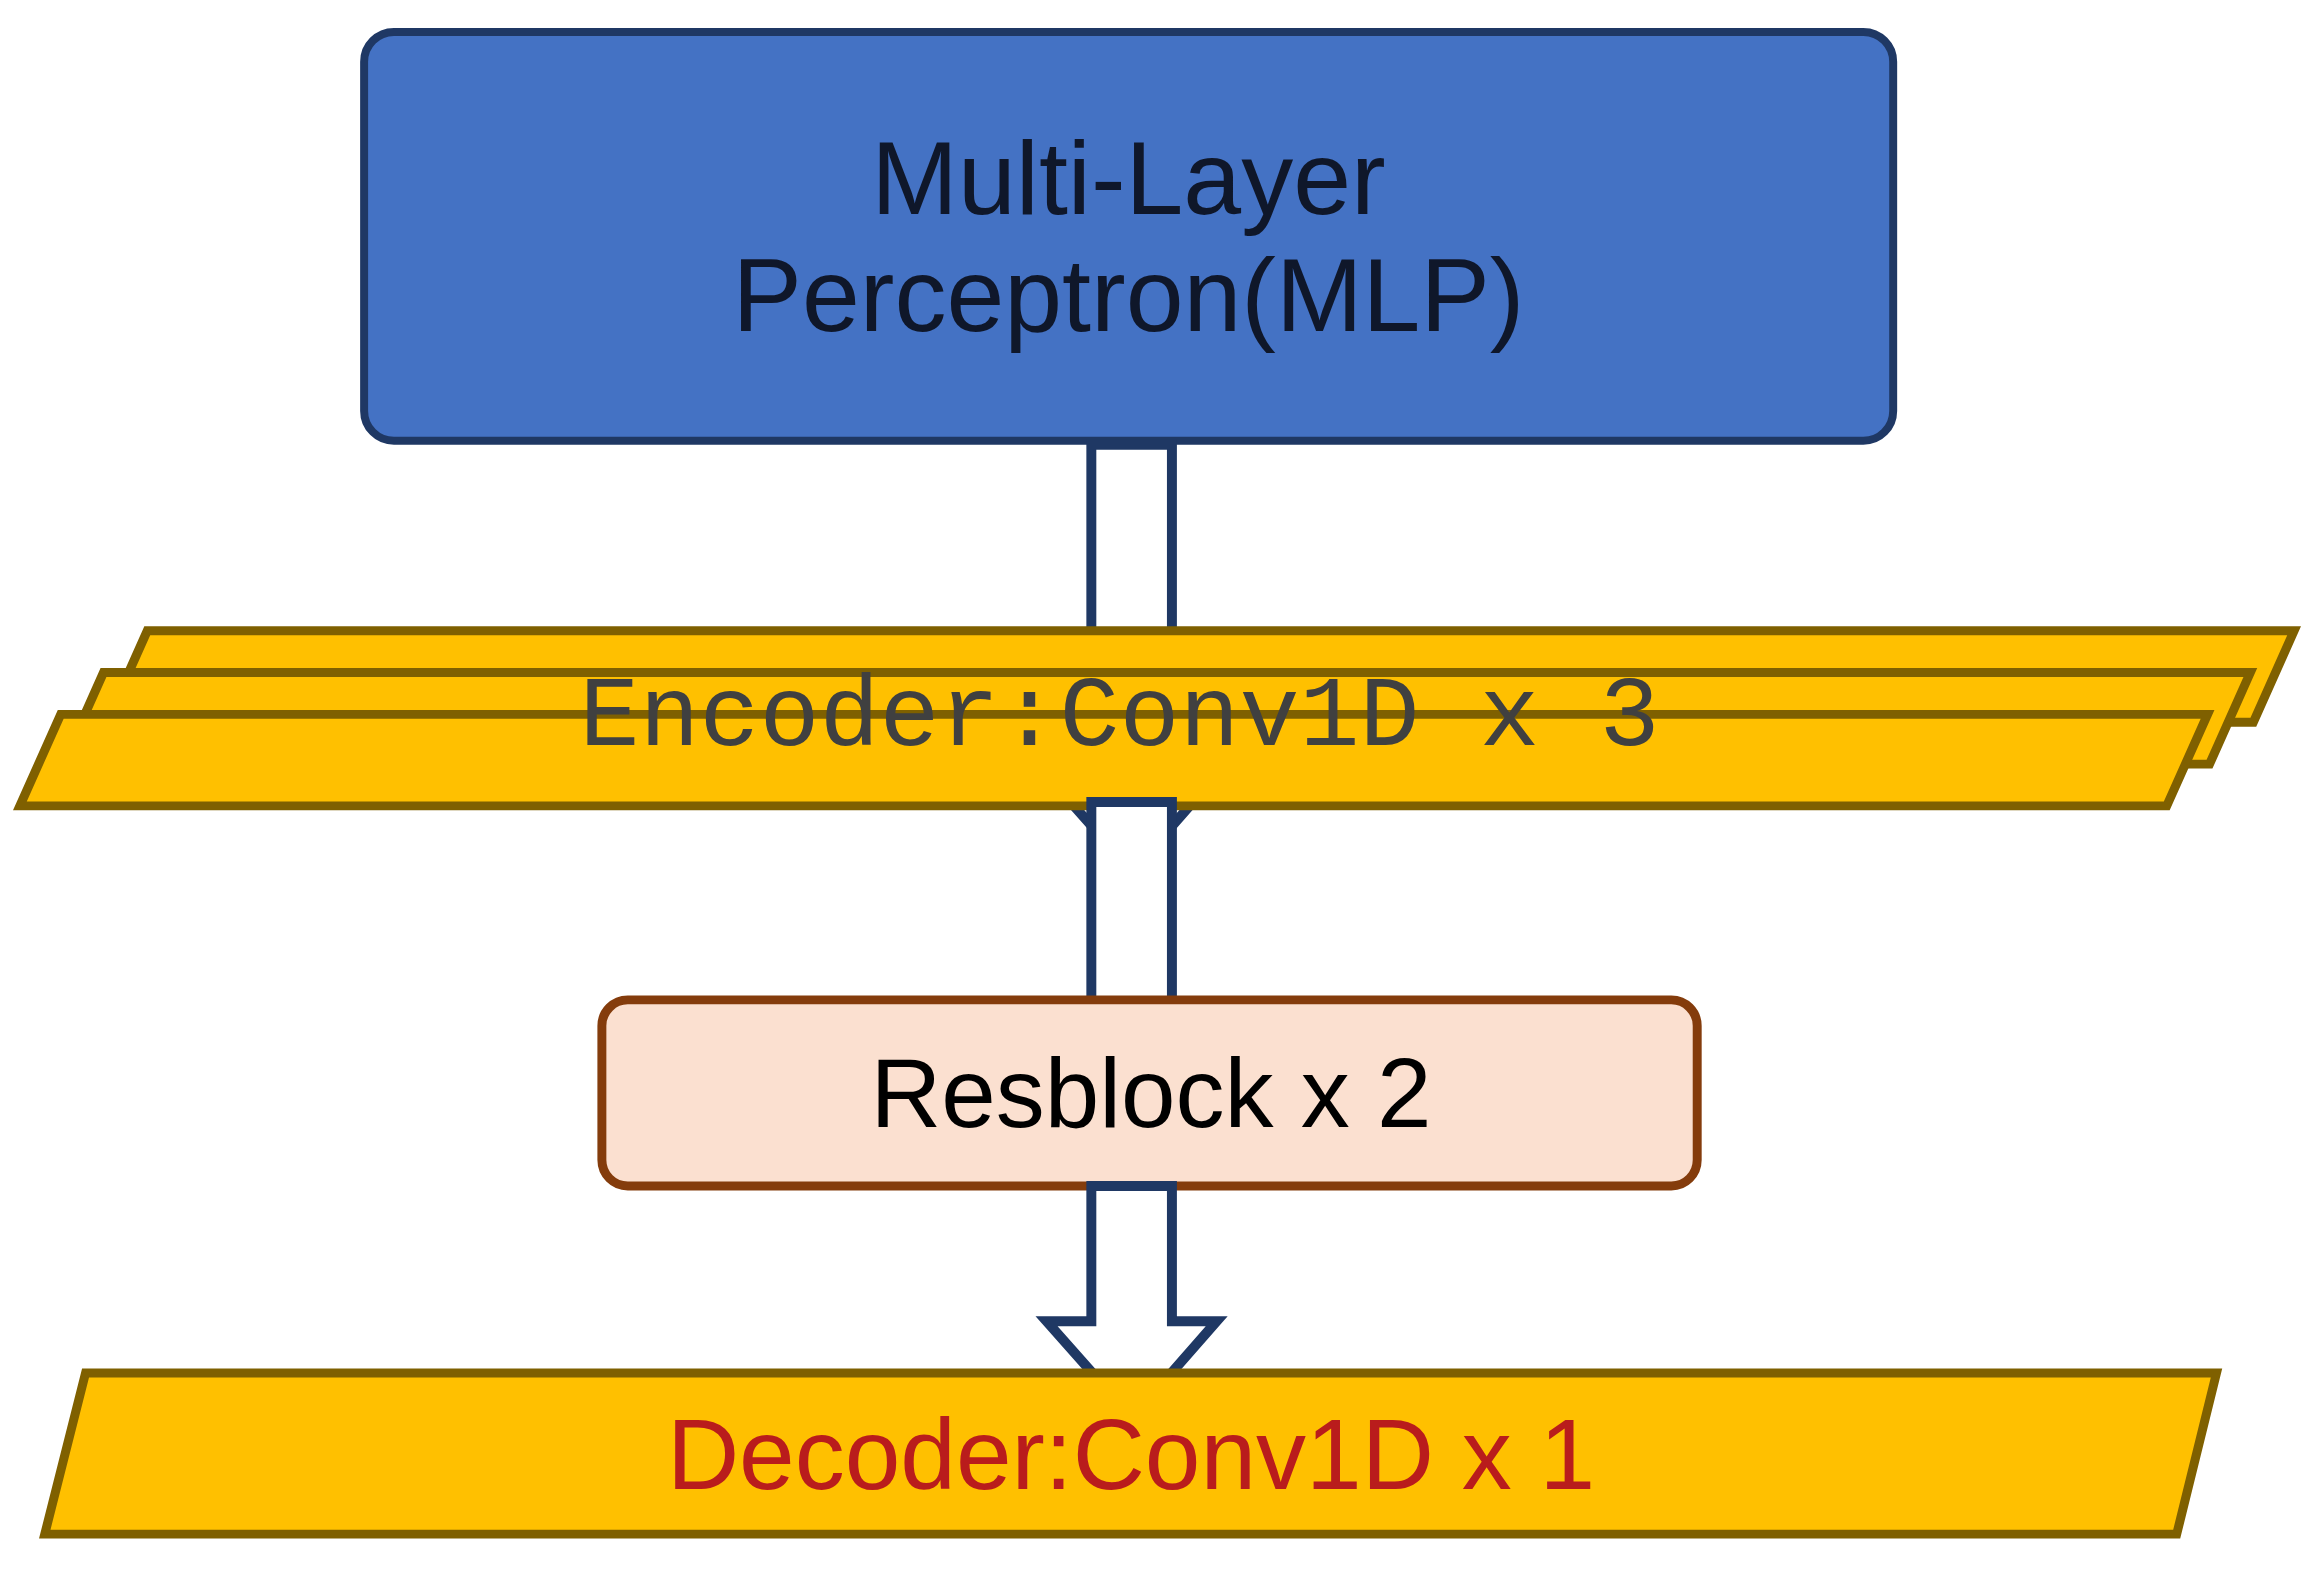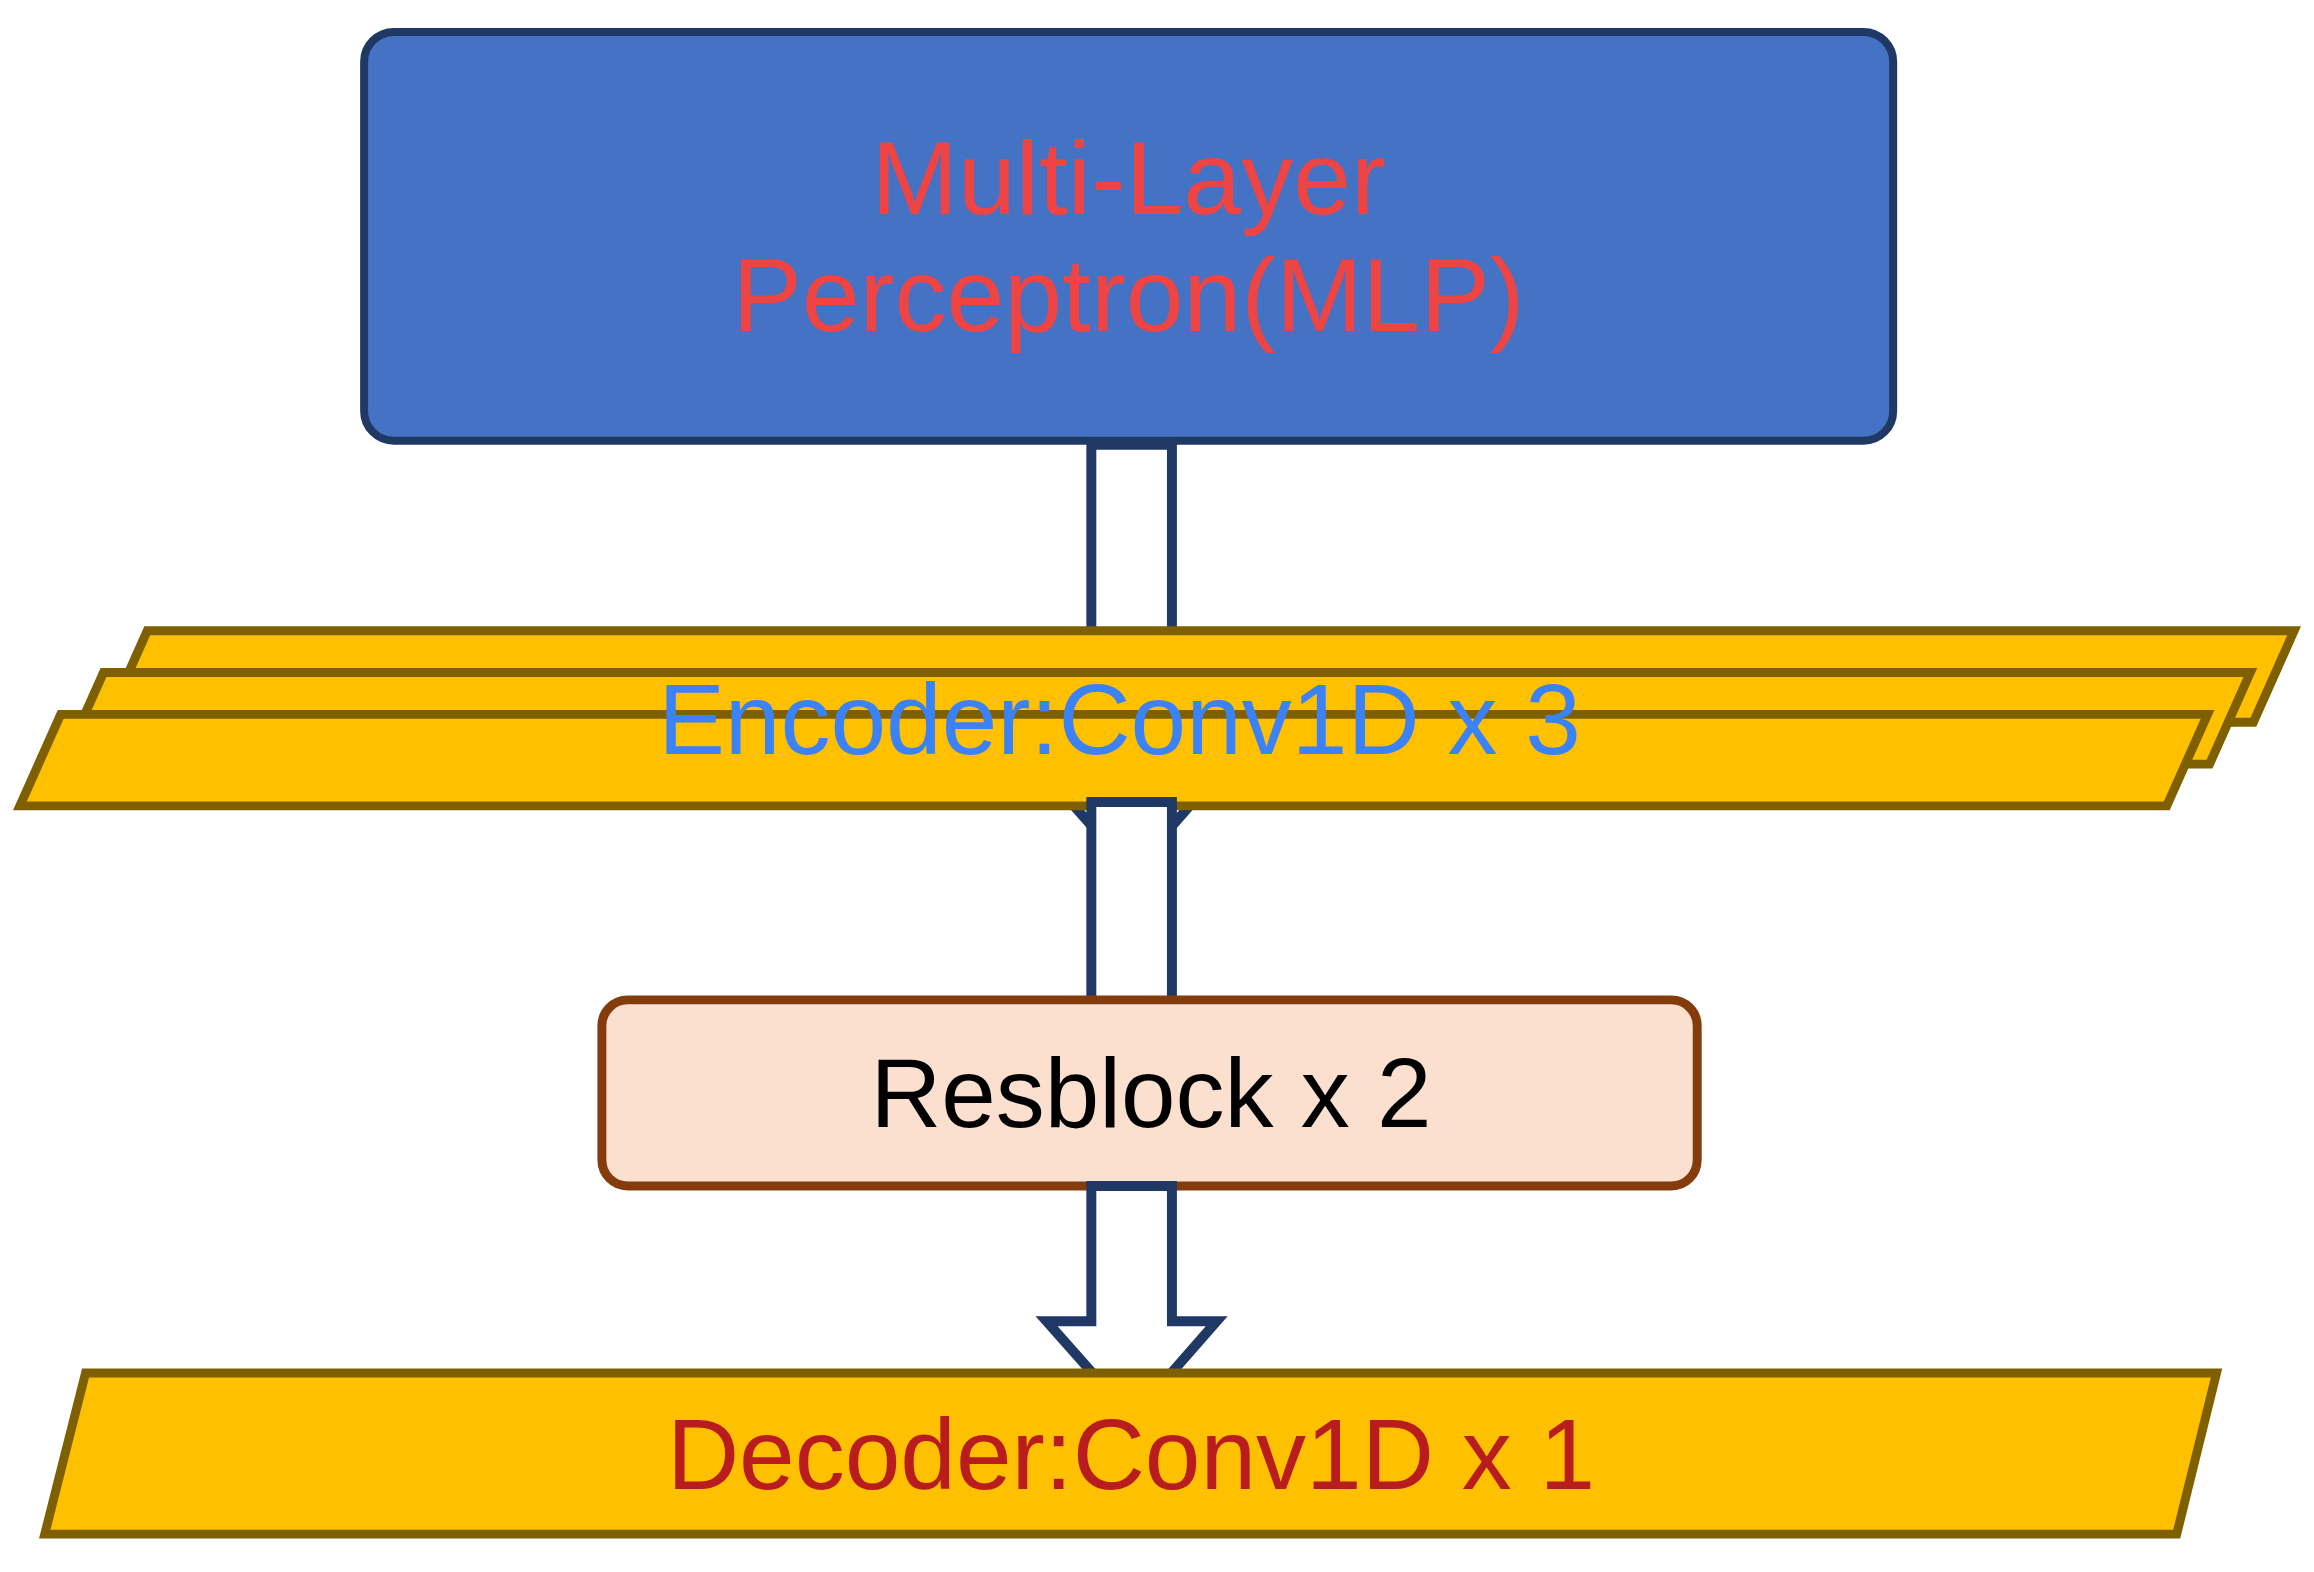--- a/index.html
+++ b/index.html
@@ -35,30 +35,31 @@
     font-family: "Liberation Sans", sans-serif;
     font-weight: 400;
   }
   #mlp-label {
     left: 360px;
     top: 28px;
     width: 1537px;
     height: 417px;
     font-size: 104px;
     line-height: 1.12;
-    color: #ef4444;
+    color: #0f172a;
   }
   #encoder-label {
     left: 20px;
     top: 631px;
     width: 2199px;
     height: 175px;
     font-size: 100px;
     line-height: 1.0;
-    color: #3b82f6;
+    color: #404040;
+    font-family: Liberation Mono, monospace;
   }
   #resblock-label {
     left: 597px;
     top: 995px;
     width: 1108px;
     height: 195px;
     font-size: 98px;
     line-height: 1.0;
     color: #000000;
   }

